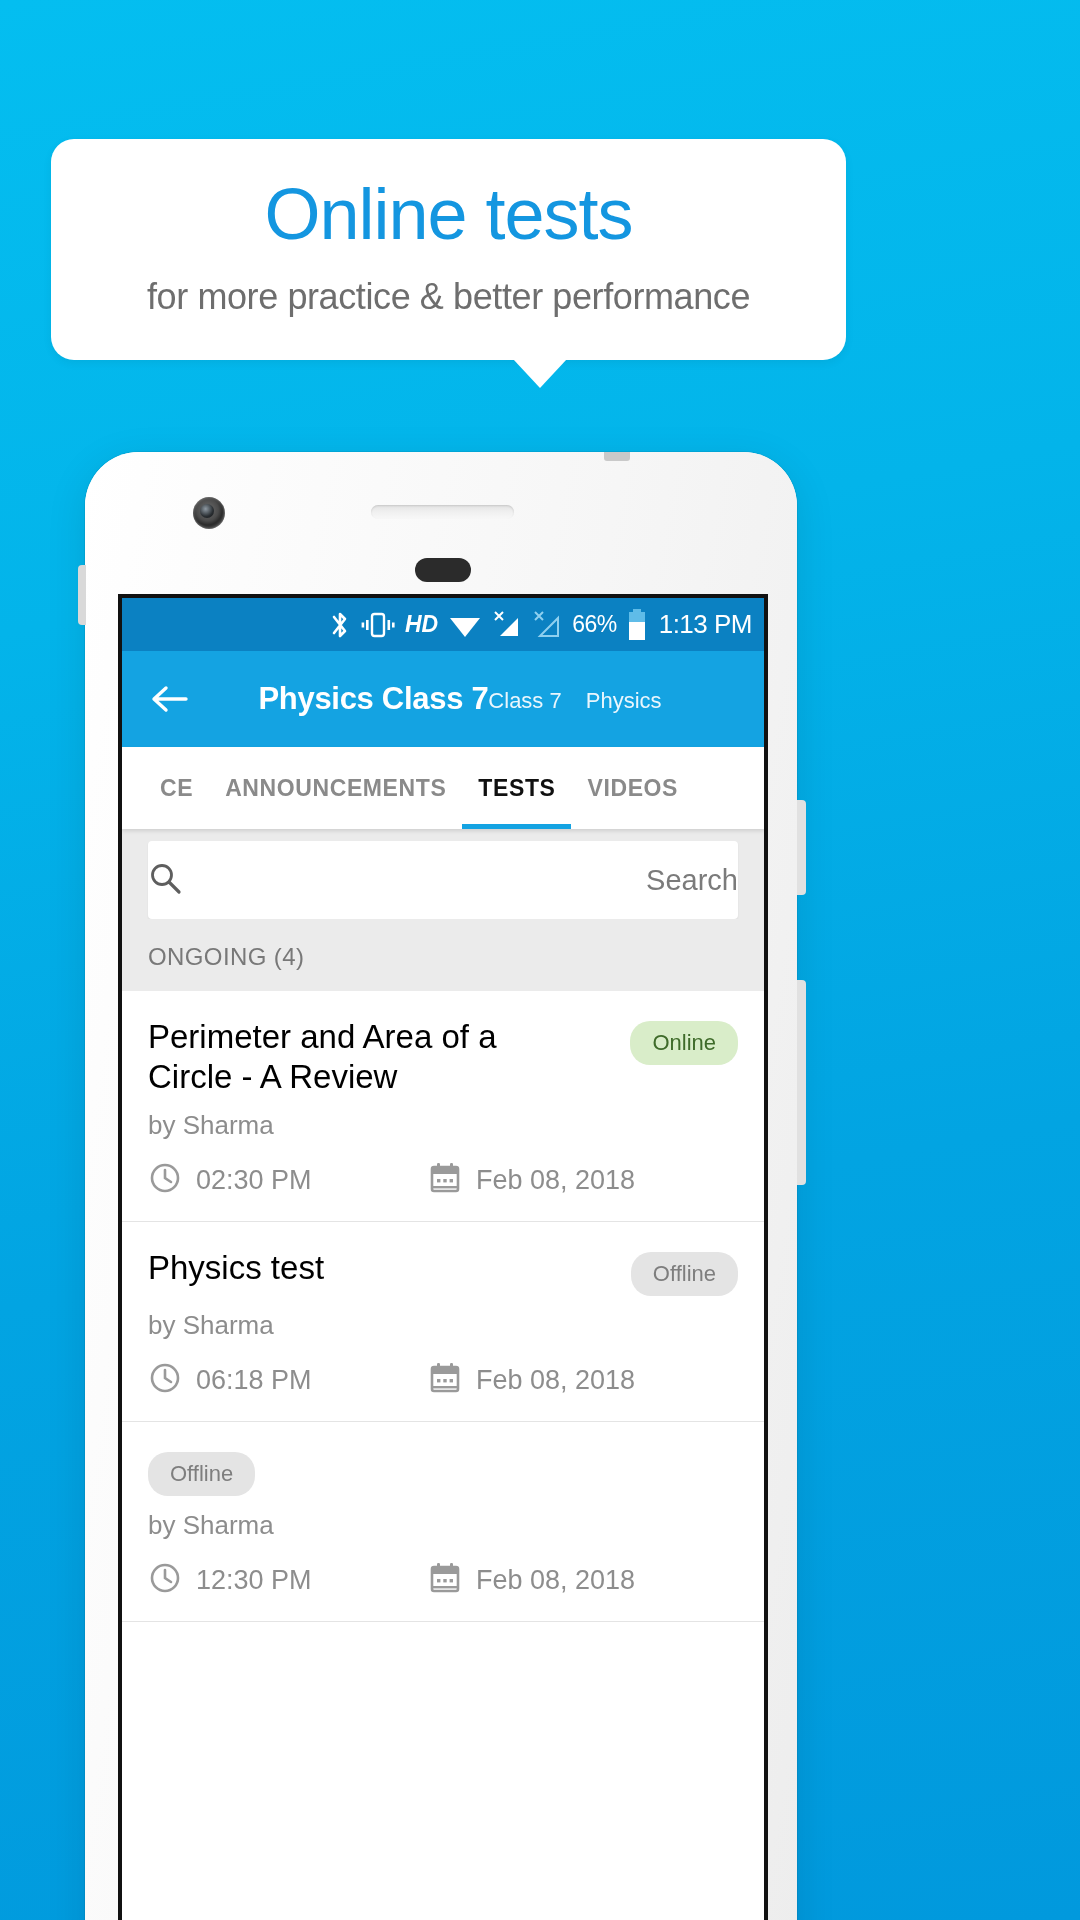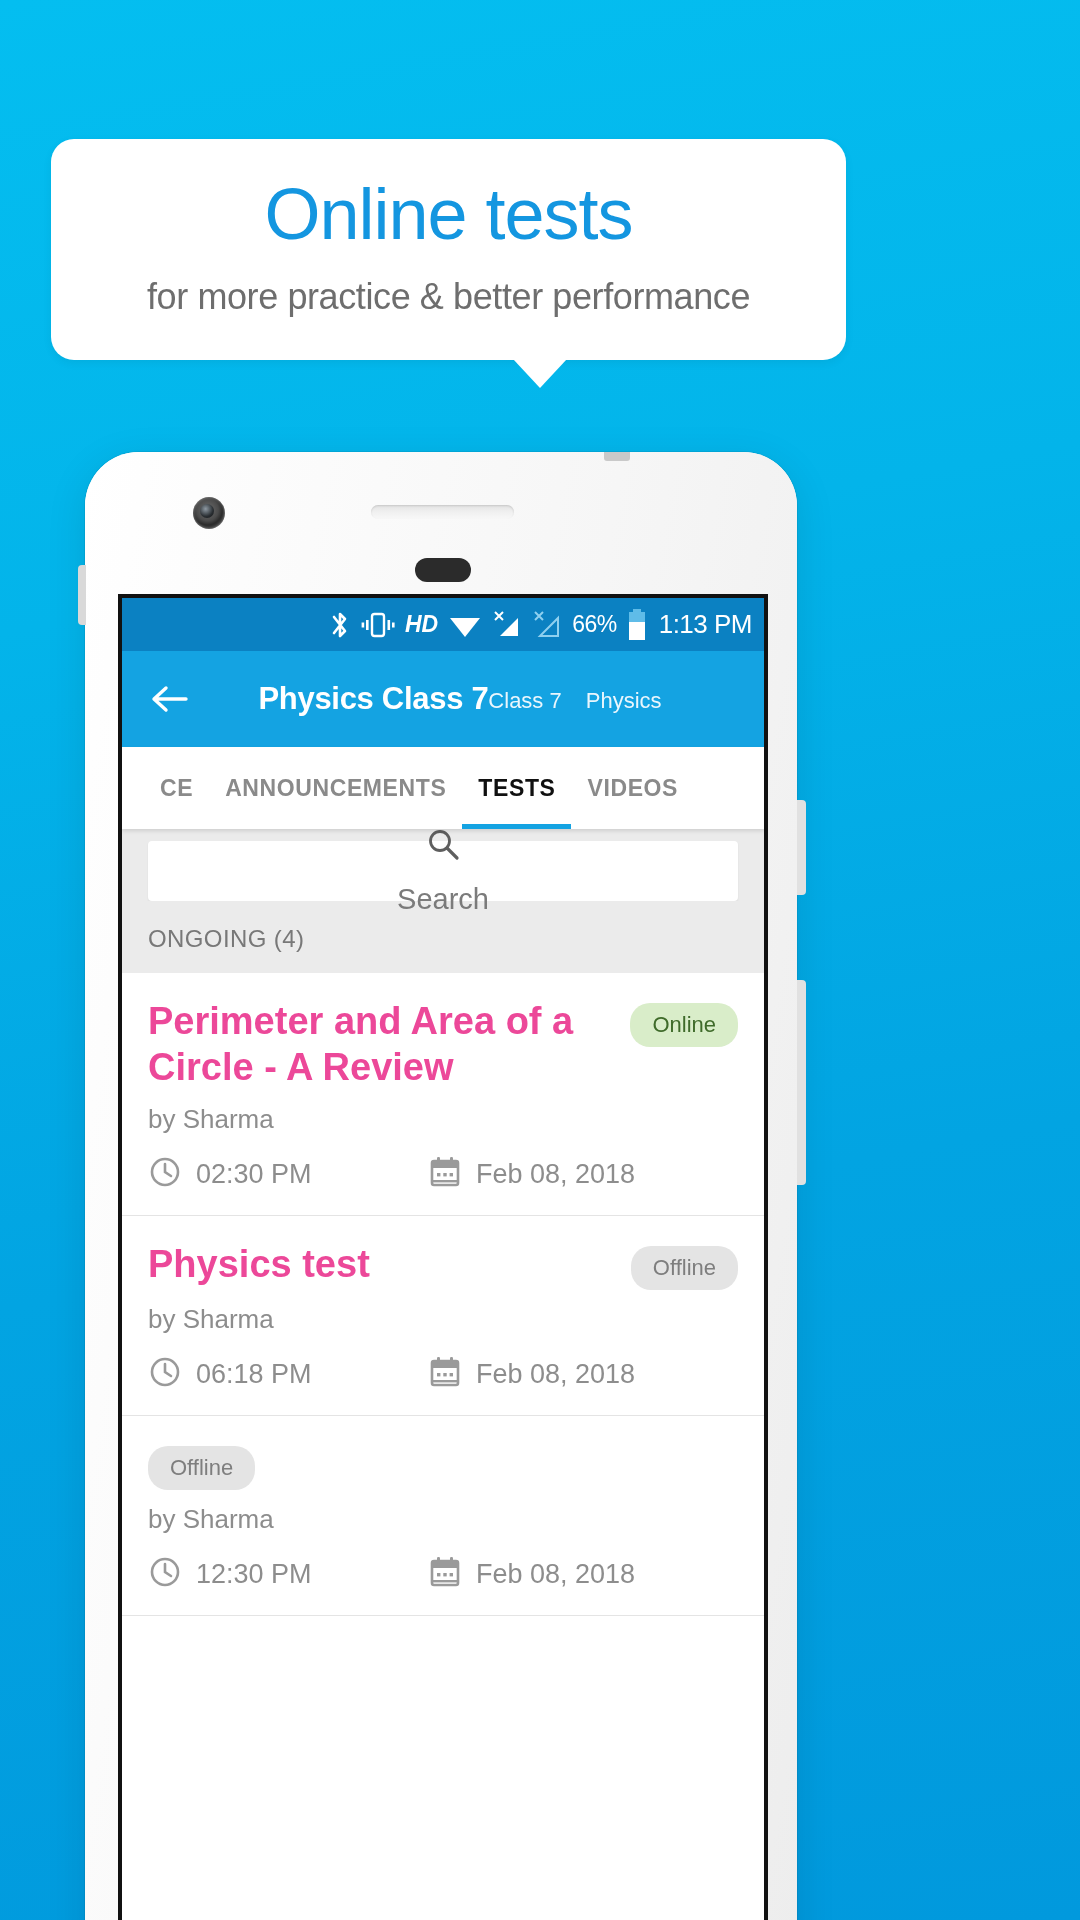--- a/index.html
+++ b/index.html
@@ -123,36 +123,35 @@
   }
   .tab.active { color:#101010; }
   .tab.active::after{
     content:""; position:absolute; left:0; right:0; bottom:0; height:5px; background:#14a3e2;
   }
   #tab-ce{ margin-left:22px; }
 
   
   #search-zone { background:#ebebeb; padding:12px 26px 0 26px; }
   #search-box {
-    height:60px; background:#ffffff; border-radius:4px;
-    display:flex; align-items:center; justify-content:center; gap:18px;
+    height:78px; background:#ffffff; border-radius:4px;
+    display:flex; align-items:center; justify-content:space-between; gap:18px;
     box-shadow:0 1px 2px rgba(0,0,0,.07);
-    flex-direction:column;
   }
   #search-placeholder{ font-size:29px; color:#7b7b7b; }
   #section-header {
     background:#ebebeb; padding:24px 26px 20px 26px;
     font-size:24px; color:#787878; letter-spacing:0.4px;
   }
 
   
   #test-list { background:#ffffff; }
   .test-item { padding:26px 26px 22px 26px; border-bottom:1px solid #e4e4e4; position:relative; }
   .test-head { display:flex; align-items:flex-start; justify-content:space-between; gap:12px; }
-  .test-title { font-size:38px; color:#ec4899; line-height:1.2; max-width:430px; font-weight:700; }
+  .test-title { font-size:33px; color:#000000; line-height:1.2; max-width:430px; font-weight:400; }
   .badge {
     flex:0 0 auto; padding:9px 22px; border-radius:20px; font-size:22px; white-space:nowrap;
     margin-top:4px;
   }
   .badge.online { background:#d9edc9; color:#3f6b2a; }
   .badge.offline { background:#e4e4e4; color:#7e7e7e; }
   .test-author { font-size:26px; color:#8d8d8d; margin-top:14px; }
   .test-meta { display:flex; align-items:center; margin-top:20px; }
   .meta-cell { display:flex; align-items:center; gap:14px; }
   .meta-cell.time { width:280px; }

